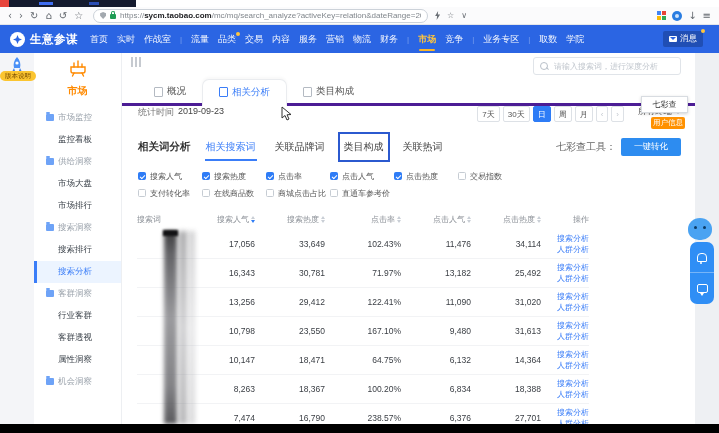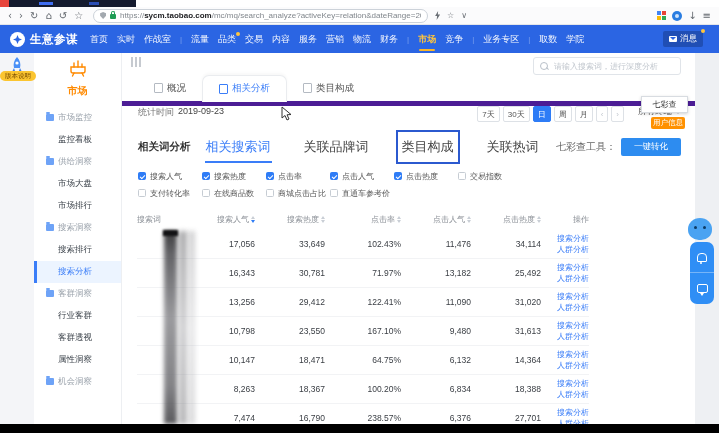--- a/index.html
+++ b/index.html
@@ -80,42 +80,42 @@
   .drag-handle i{width:2px;height:10px;background:#c6cad0;display:block}
 
   .search-box{position:absolute;top:4px;right:14px;width:148px;height:18px;border:1px solid #e0e4e9;
     border-radius:3px;display:flex;align-items:center;gap:4px;padding:0 6px;box-sizing:border-box}
   .search-ico{width:6px;height:6px;border:1px solid #b9c0c9;border-radius:50%;position:relative;flex:none}
   .search-ico::after{content:"";position:absolute;left:5px;top:5px;width:3px;height:1px;background:#b9c0c9;transform:rotate(45deg)}
   .search-input{border:none;outline:none;flex:1;font-size:8px;color:#555;background:transparent;min-width:0;
     font-family:"Liberation Sans","DejaVu Sans",sans-serif}
   .search-input::placeholder{color:#c0c6cd}
 
-  .page-tabs{position:absolute;top:27px;left:0;right:0;height:26px;border-bottom:5px solid #4c1d95;
-    display:flex;align-items:flex-end;padding-left:16px;box-sizing:border-box}
+  .page-tabs{position:absolute;top:27px;left:0;right:0;height:26px;border-bottom:3px solid #4c1d95;
+    display:flex;align-items:center;padding-left:16px;box-sizing:border-box}
   .tab{height:26px;display:flex;align-items:center;gap:4px;padding:0 16px;font-size:9.5px;color:#555;cursor:pointer;box-sizing:border-box}
   .tab.active{color:#3a7df8;background:#fff;border:1px solid #eaecef;border-bottom:1px solid #fff;
     border-radius:7px 7px 0 0;margin-bottom:-1px;height:27px;box-shadow:0 -2px 3px rgba(0,0,0,.03)}
   .doc-ico{width:7px;height:8px;border:1px solid #b4bac2;border-radius:1px;flex:none}
   .tab.active .doc-ico{border-color:#3a7df8}
 
   .stat-row{position:absolute;top:53px;left:16px;right:14px;height:27px;display:flex;align-items:flex-start}
   .stat-label{font-size:9px;color:#777;margin-right:4px}
   .stat-date{font-size:9px;color:#444}
   .date-controls{margin-left:auto;display:flex;gap:3px;align-items:center}
   .ctl-btn{min-width:10px;height:16px;padding:0 4px;border:1px solid #dde1e6;border-radius:2px;background:#fff;
     font-size:8px;color:#555;display:flex;align-items:center;justify-content:center;cursor:pointer;box-sizing:border-box}
   .ctl-btn.active{background:#2e7cf6;border-color:#2e7cf6;color:#fff}
   .ctl-btn.arrow{color:#c3c8cf}
   .terminal{display:flex;align-items:center;gap:3px;margin-left:14px;font-size:8.5px;color:#555;cursor:pointer}
   .caret-down{width:0;height:0;border-left:3px solid transparent;border-right:3px solid transparent;border-top:4px solid #aab0b8}
 
   .section-row{position:absolute;top:80px;left:16px;right:14px;height:27px;display:flex;align-items:center}
   .section-title{font-size:10.5px;font-weight:bold;color:#333;white-space:nowrap}
-  .relation-tabs{display:flex;gap:31px;margin-left:14px;font-size:13px;color:#444;align-items:flex-start}
+  .relation-tabs{display:flex;gap:17px;margin-left:14px;font-size:10px;color:#444;align-items:flex-start}
   .rel-tab{position:relative;cursor:pointer;padding:3px 1px;white-space:nowrap}
   .rel-tab.active{color:#3a7df8}
   .rel-tab.active::after{content:"";position:absolute;left:0;right:0;bottom:-4px;height:2px;background:#3a7df8}
   .rel-tab.highlighted{outline:2px solid #2b59cf;outline-offset:3px}
   .tool{margin-left:auto;display:flex;align-items:center;gap:5px}
   .tool-label{font-size:10px;color:#666;white-space:nowrap}
   .tool-btn{background:#2d8cf0;color:#fff;font-size:8.5px;padding:3px 13px;border-radius:2px;border:none;cursor:pointer;
     font-family:"Liberation Sans","DejaVu Sans",sans-serif}
 
   .metrics{position:absolute;top:117px;left:16px;display:grid;grid-template-columns:repeat(6,64px);grid-row-gap:5px}

